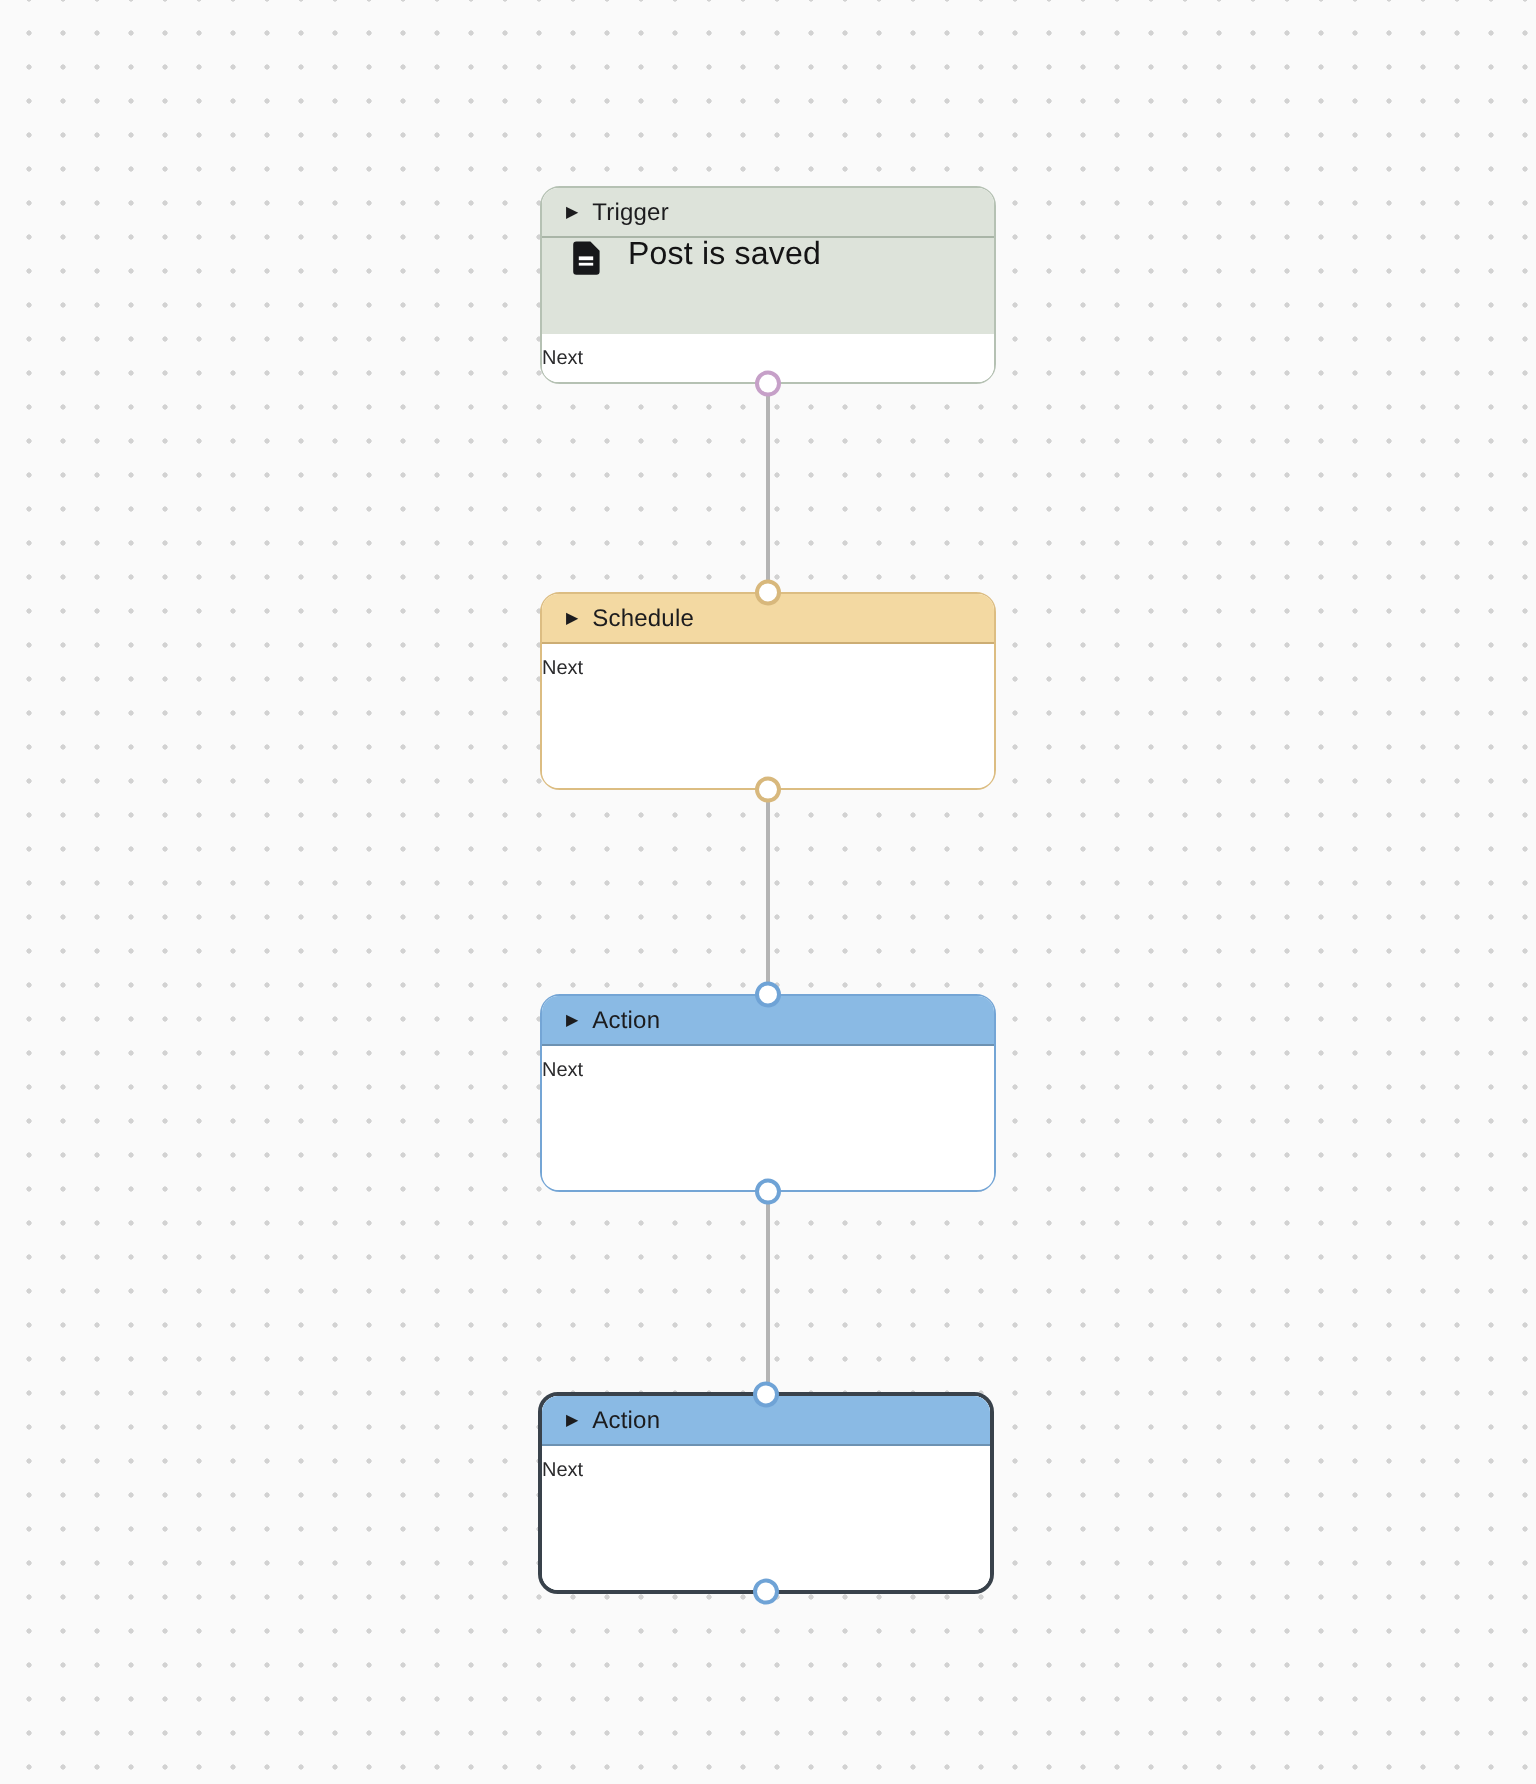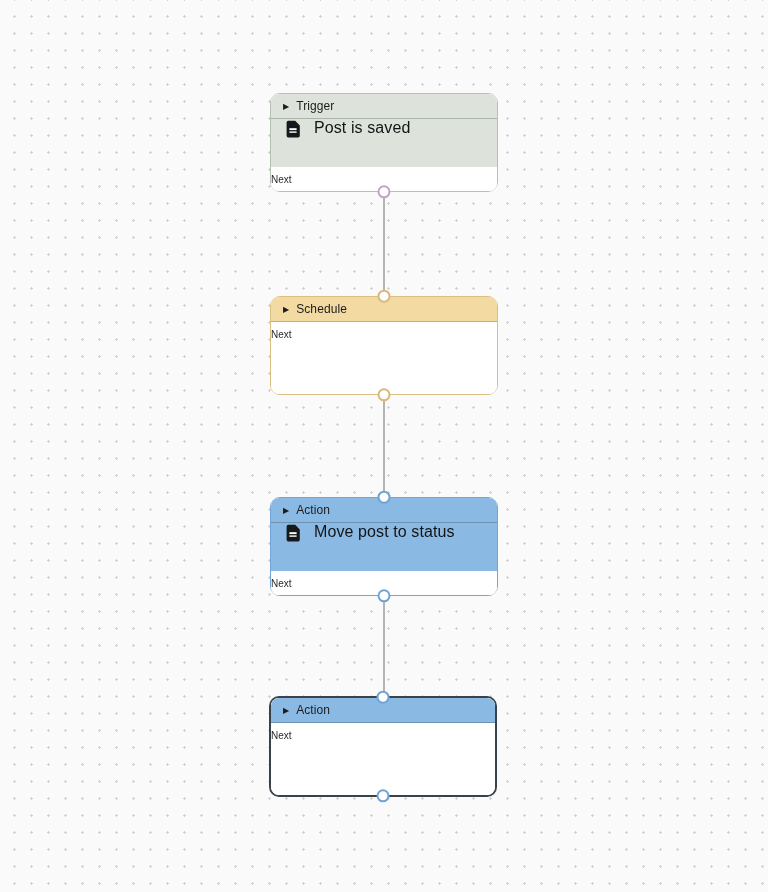--- a/index.html
+++ b/index.html
@@ -169,30 +169,20 @@
     <div class="port port-in"></div>
     <div class="port port-out"></div>
   </div>
 
   <div class="node" id="node-2" style="--fill: #8abae4; --border: #74a5d5; --divider: #6d92b2; --port: #6fa3d6;">
     <div class="node-box">
       <div class="node-header">
         <span class="tri">▶</span>
         <span class="node-category">Action</span>
       </div>
-      <div class="node-body">
-        <span class="node-icon">
-          <svg viewBox="0 0 20 20">
-              <path fill="#17181a" d="M5.2 1.8h7l4.6 4.6v10.4a1.6 1.6 0 0 1-1.6 1.6H5.2a1.6 1.6 0 0 1-1.6-1.6V3.4a1.6 1.6 0 0 1 1.6-1.6z"></path>
-              <rect x="6.4" y="9.2" width="7.2" height="1.9" fill="#ffffff"></rect>
-              <rect x="6.4" y="12.4" width="7.2" height="1.4" fill="#ffffff"></rect>
-            </svg>
-        </span>
-        <span class="node-label">Move post to status</span>
-      </div>
       <div class="node-footer">
         <span class="footer-label">Next</span>
       </div>
     </div>
     <div class="port port-in"></div>
     <div class="port port-out"></div>
   </div>
 
   <div class="node selected" id="node-3" style="--fill: #8abae4; --border: #39424b; --divider: #6d92b2; --port: #6fa3d6;">
     <div class="node-box">

